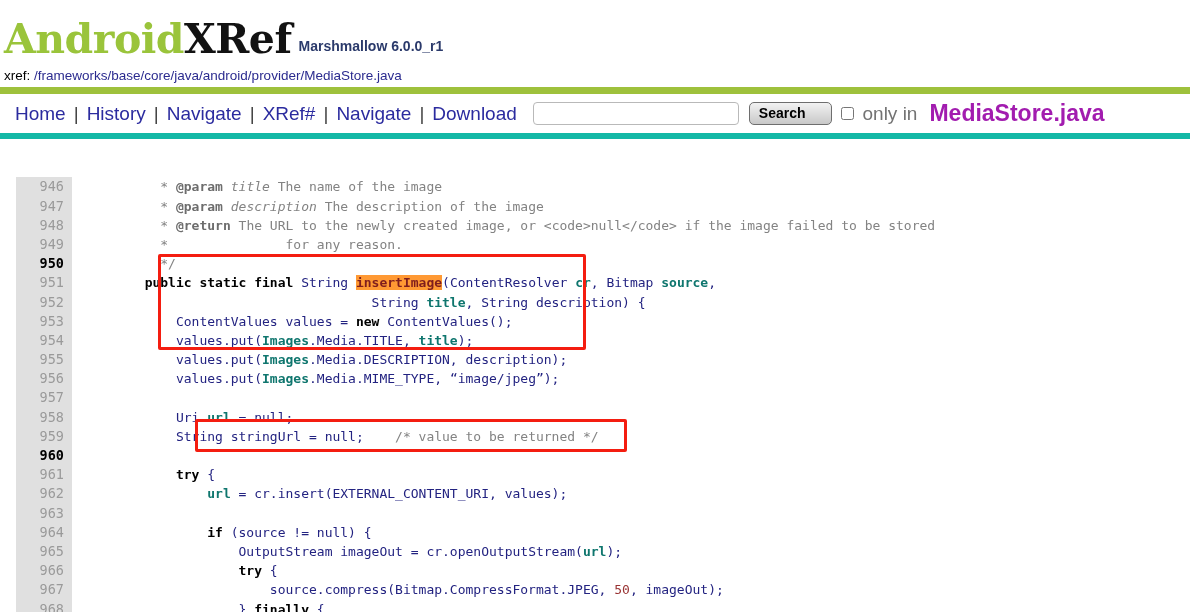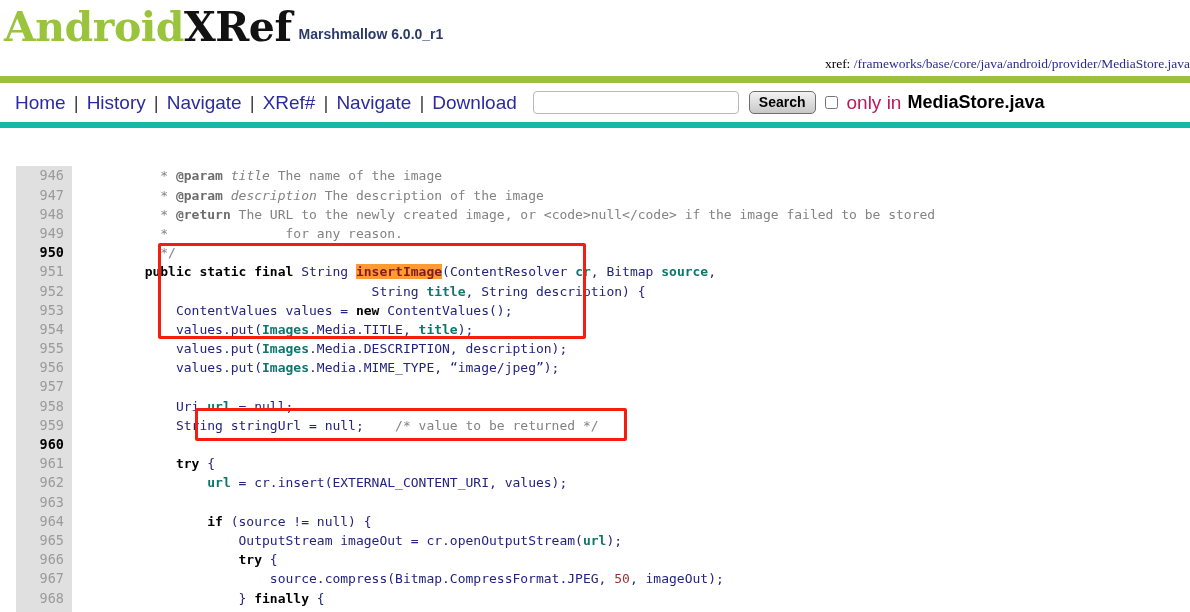--- a/index.html
+++ b/index.html
@@ -15,20 +15,21 @@
     font-size: 13px;
     color: #000;
   }
 
   
   #masthead {
     position: relative;
     height: 56px;
     padding: 4px 0 0 4px;
     box-sizing: border-box;
+    margin-top: 12px;
   }
   .logo {
     font-family: "DejaVu Serif", "Liberation Serif", serif;
     font-weight: bold;
     font-size: 41px;
     letter-spacing: -0.5px;
     line-height: 46px;
     display: inline-block;
     vertical-align: baseline;
   }
@@ -41,26 +42,25 @@
     font-size: 14px;
     color: #2b3a6b;
     vertical-align: baseline;
     margin-left: 7px;
     position: relative;
     top: -2px;
   }
 
   
   #xref-bar {
-    font-family: Liberation Serif, serif;
+    font-family: Liberation Sans, sans-serif;
     font-size: 13.5px;
     color: #2b2b8f;
     padding: 0 0 4px 4px;
     white-space: nowrap;
-    text-align: right;
   }
   #xref-bar .xref-label { color: #000; }
   #xref-bar a {
     color: #2b2b8f;
     text-decoration: none;
   }
 
   #green-rule {
     height: 7px;
     background: #9ec13c;
@@ -103,39 +103,39 @@
   }
   #search-button {
     margin-left: 10px;
     font-family: "Liberation Sans", sans-serif;
     font-size: 14px;
     font-weight: bold;
     color: #000;
     background: linear-gradient(#f2f2f2, #c8c8c8);
     border: 1px solid #6e6e6e;
     border-radius: 5px;
-    padding: 2px 9px 3px 9px;
+    padding: 2px 25px 3px 9px;
     cursor: pointer;
   }
   #only-in-checkbox {
     margin-left: 9px;
     width: 13px;
     height: 13px;
     vertical-align: middle;
   }
   #only-in-label {
     font-size: 19px;
-    color: #be185d;
+    color: #737373;
     margin-left: 6px;
   }
   #only-in-file {
-    font-size: 18px;
-    font-weight: bold;
-    color: #000000;
-    margin-left: 6px;
+    font-size: 23px;
+    font-weight: bold;
+    color: #a21caf;
+    margin-left: 12px;
   }
 
   
   #code-area {
     position: relative;
     font-family: "DejaVu Sans Mono", monospace;
     font-size: 13px;
     line-height: 19.2px;
     white-space: pre;
     height: 488px;

